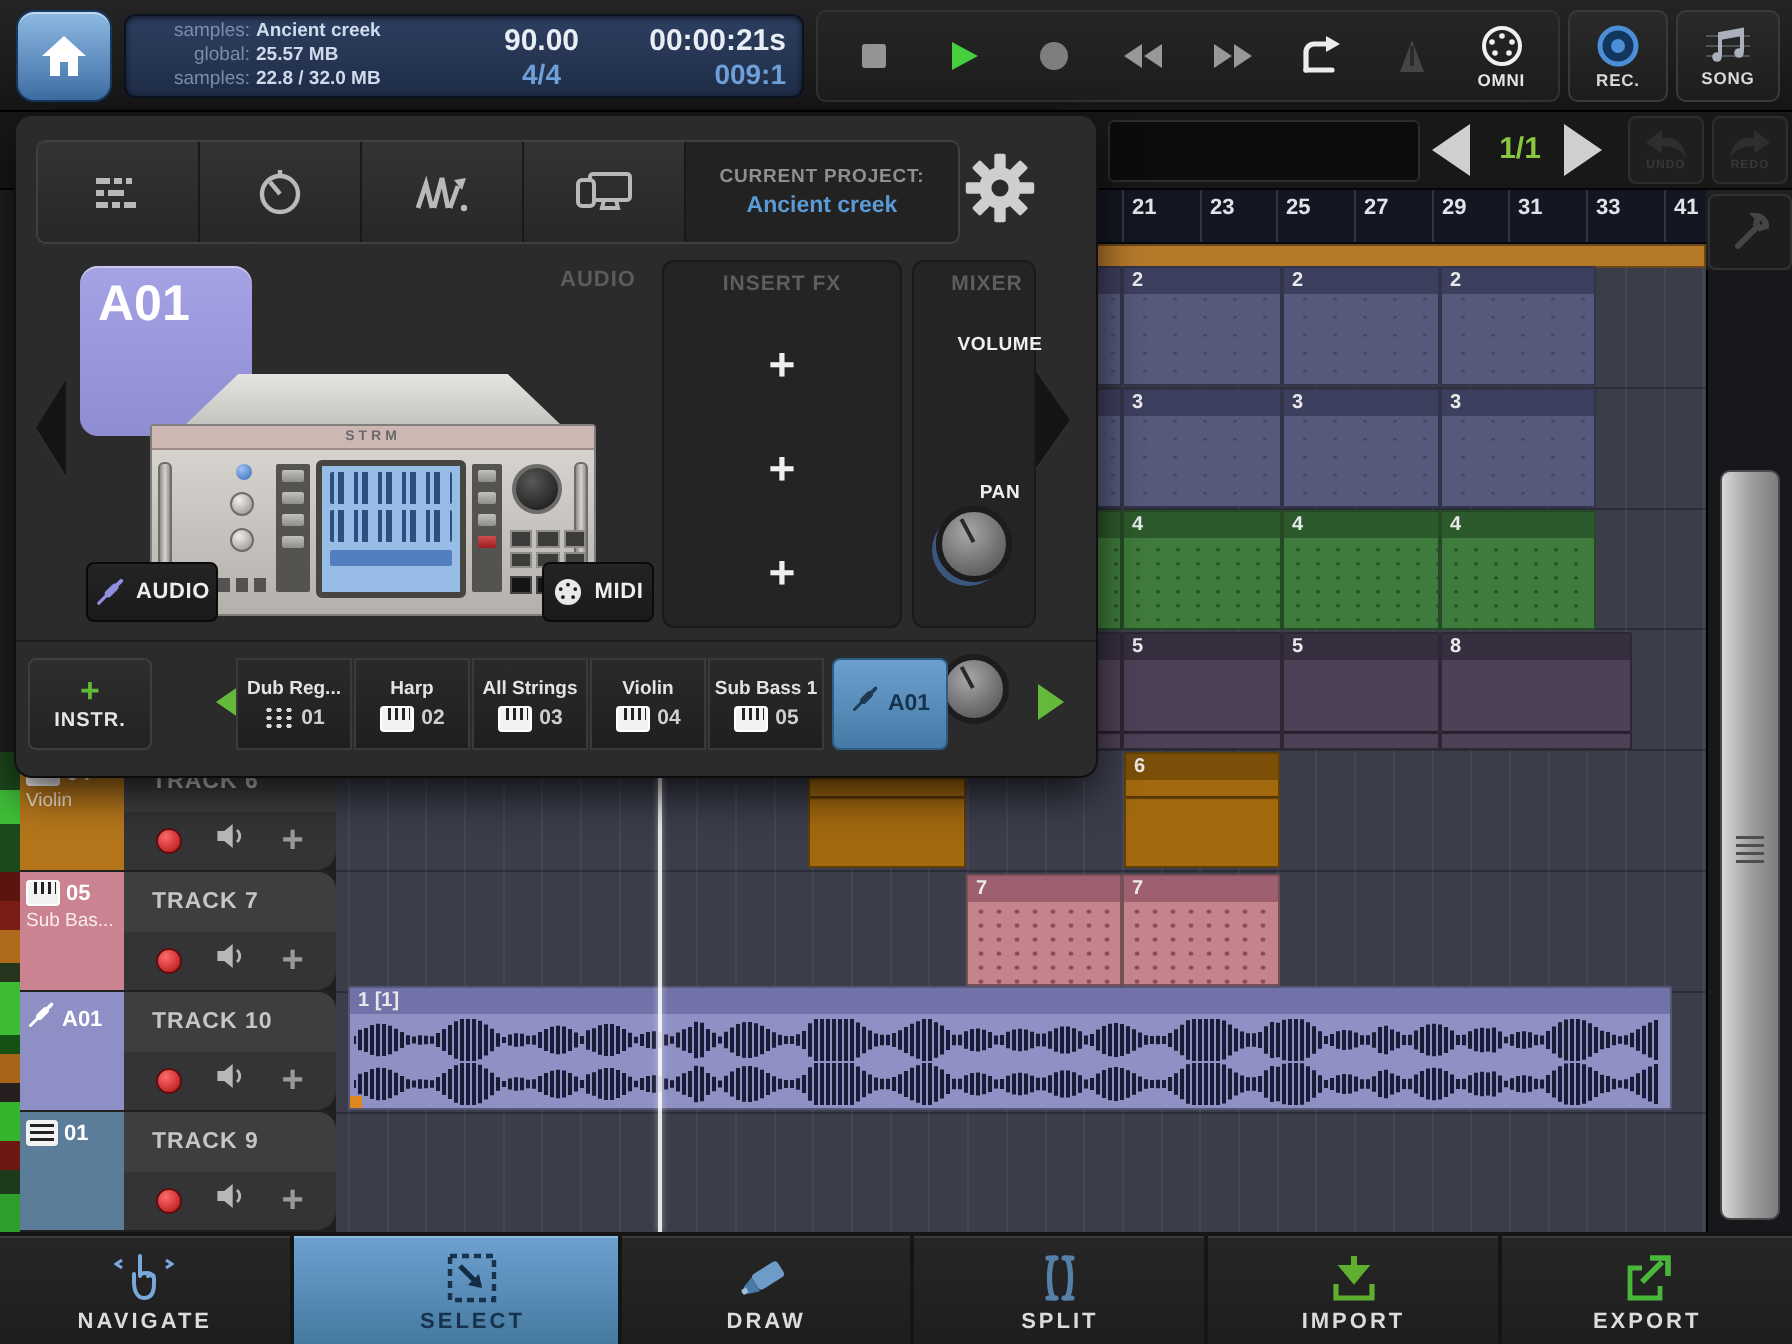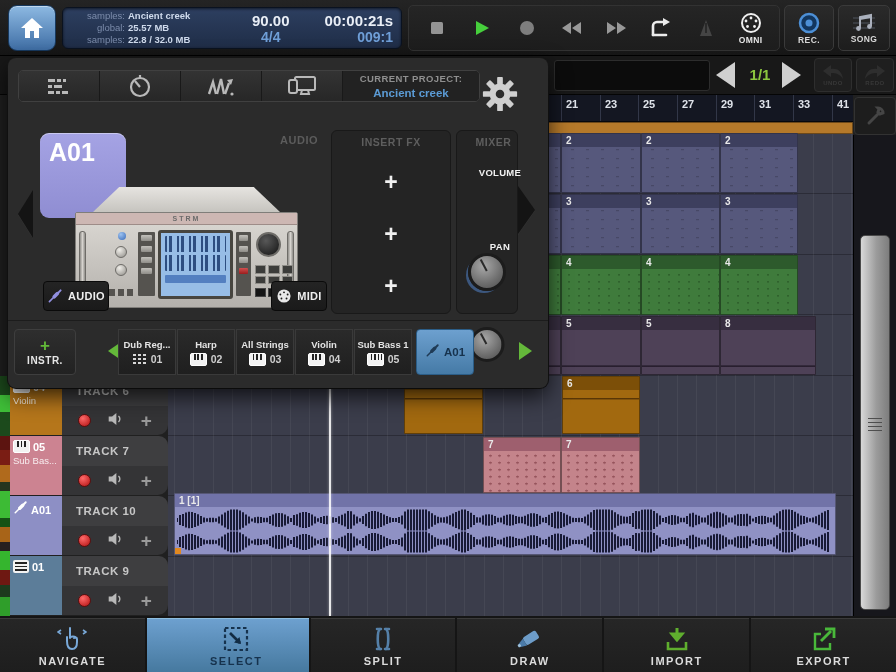--- a/index.html
+++ b/index.html
@@ -80,21 +80,21 @@
   .rec-dot{width:13px;height:13px;border-radius:50%;background:radial-gradient(circle at 35% 30%,#ff6a6a,#b01010);border:1px solid #5f0d0d;}
   .plus-glyph{font-size:19px;font-weight:bold;color:#9a9a9a;line-height:19px;}
   .piano-icon{width:17px;height:13px;background:#f2f2f2;border:1px solid #fff;border-radius:2px;position:relative;overflow:hidden;}
   .piano-icon::after{content:"";position:absolute;left:1px;top:0;right:1px;height:58%;background:repeating-linear-gradient(90deg,transparent 0 2px,#222 2px 3.5px);}
   .grid-icon{width:15px;height:12px;background-image:radial-gradient(#d8d8d8 1.2px,transparent 1.5px);background-size:5px 4px;}
   .list-icon{width:16px;height:13px;background:#f2f2f2;border-radius:2px;padding:2px;}
   .list-icon::after{content:"";display:block;width:100%;height:100%;background:repeating-linear-gradient(180deg,#222 0 1.5px,transparent 1.5px 3.6px);}
 
   
   #popup{position:absolute;left:8px;top:58px;width:540px;height:330px;background:#2b2b2b;border-radius:8px;box-shadow:0 8px 22px rgba(0,0,0,.75),0 0 0 1px #1a1a1a;}
-  #tabbar{position:absolute;left:10px;top:12px;width:462px;height:32px;border:1px solid #404040;border-radius:5px;display:flex;overflow:hidden;background:#232323;}
+  #tabbar{position:absolute;left:10px;top:12px;width:462px;height:52px;border:1px solid #404040;border-radius:5px;display:flex;overflow:hidden;background:#232323;}
   .ptab{width:81px;height:100%;background:linear-gradient(#333,#272727);border-right:1px solid #191919;display:flex;align-items:center;justify-content:center;}
   #proj-box{flex:1;background:#222;display:flex;flex-direction:column;align-items:center;justify-content:center;}
   #proj-box .l1{font-size:9.5px;font-weight:bold;color:#8f8f8f;letter-spacing:.4px;}
   #proj-box .l2{font-size:11.5px;font-weight:bold;color:#5b9bd5;margin-top:3px;}
   #gear-btn{position:absolute;left:470px;top:14px;width:44px;height:44px;display:flex;align-items:center;justify-content:center;}
   #slot-box{position:absolute;left:32px;top:75px;width:86px;height:85px;background:linear-gradient(#a5a3e4,#8f8dd2);border-radius:9px;color:#fff;font-size:25px;font-weight:bold;padding:5px 9px;box-shadow:inset 0 1px 0 rgba(255,255,255,.4);}
   #slot-type{position:absolute;left:240px;top:76px;width:70px;text-align:right;font-size:11px;font-weight:bold;color:#5c5c5c;letter-spacing:.5px;}
   .nav-chevron{position:absolute;width:0;height:0;border-top:24px solid transparent;border-bottom:24px solid transparent;filter:drop-shadow(0 1px 0 #333);}
   #prev-chevron{left:10px;top:132px;border-right:15px solid #141414;}
   #next-chevron{left:510px;top:128px;border-left:17px solid #141414;}
@@ -761,44 +761,44 @@
           <svg width="26" height="26" viewBox="0 0 26 26">
             <rect x="2" y="2" width="22" height="22" fill="none" stroke="#16324d" stroke-width="2.2" stroke-dasharray="3.5 2.5"></rect>
             <path d="M7 7 L17 17" stroke="#122c44" stroke-width="2.6"></path>
             <path d="M18 18 L11 16.5 L16.5 11 Z" fill="#122c44"></path>
           </svg>
         </div>
         <div class="cap">SELECT</div>
       </div>
       <div class="tool-btn">
         <div class="tool-icon">
+          <svg width="30" height="24" viewBox="0 0 30 24">
+            <g transform="rotate(-32 15 12)">
+              <rect x="9" y="7" width="15" height="9" rx="2" fill="#6d9cc8"></rect>
+              <path d="M9 8 L3 10 V14 L9 16 Z" fill="#4a7aa8"></path>
+              <rect x="1" y="10.5" width="3" height="3" rx="1" fill="#9cc0dd"></rect>
+            </g>
+          </svg>
+        </div>
+        <div class="cap">DRAW</div>
+      </div>
+      <div class="tool-btn">
+        <div class="tool-icon">
           <svg width="26" height="26" viewBox="0 0 26 26">
             <g stroke="#5580a8" stroke-width="2.6" fill="none" stroke-linecap="round">
               <path d="M10 3 C7 5 7 21 10 23"></path>
               <path d="M16 3 C19 5 19 21 16 23"></path>
               <path d="M7 3 H11 M7 23 H11 M15 3 H19 M15 23 H19"></path>
             </g>
           </svg>
         </div>
         <div class="cap">SPLIT</div>
       </div>
       <div class="tool-btn">
         <div class="tool-icon">
-          <svg width="30" height="24" viewBox="0 0 30 24">
-            <g transform="rotate(-32 15 12)">
-              <rect x="9" y="7" width="15" height="9" rx="2" fill="#6d9cc8"></rect>
-              <path d="M9 8 L3 10 V14 L9 16 Z" fill="#4a7aa8"></path>
-              <rect x="1" y="10.5" width="3" height="3" rx="1" fill="#9cc0dd"></rect>
-            </g>
-          </svg>
-        </div>
-        <div class="cap">DRAW</div>
-      </div>
-      <div class="tool-btn">
-        <div class="tool-icon">
           <svg width="26" height="26" viewBox="0 0 26 26">
             <path d="M13 2 V12 M13 14 L8 8 H18 Z" stroke="#5fae2e" stroke-width="3" fill="#5fae2e"></path>
             <path d="M4 16 V23 H22 V16" fill="none" stroke="#5fae2e" stroke-width="2.6"></path>
           </svg>
         </div>
         <div class="cap">IMPORT</div>
       </div>
       <div class="tool-btn">
         <div class="tool-icon">
           <svg width="26" height="26" viewBox="0 0 26 26">

